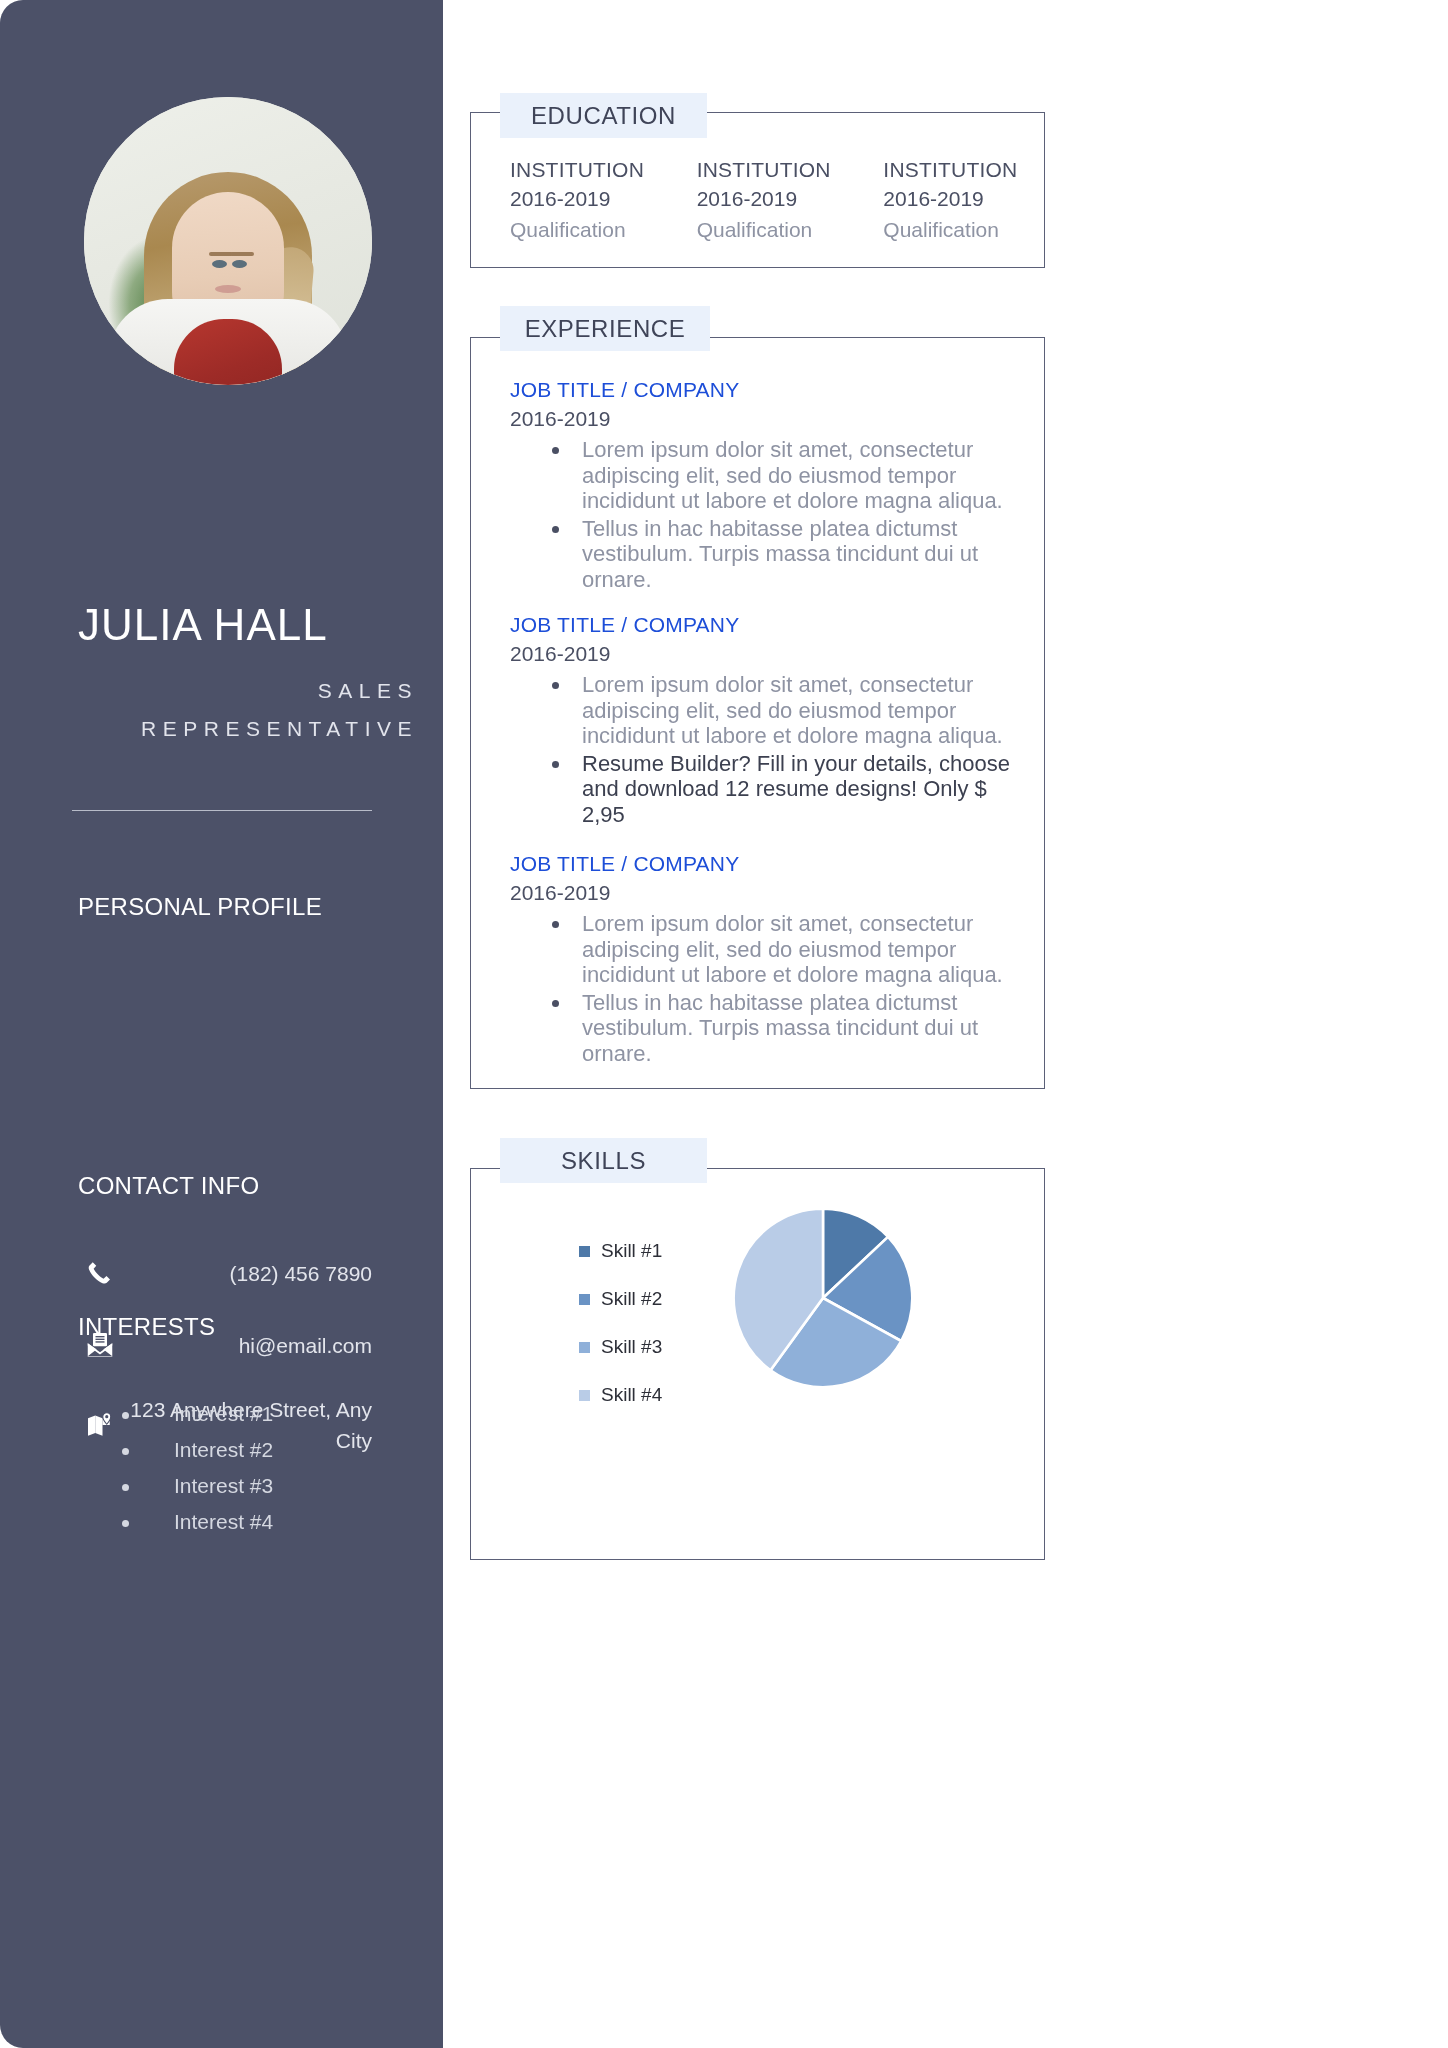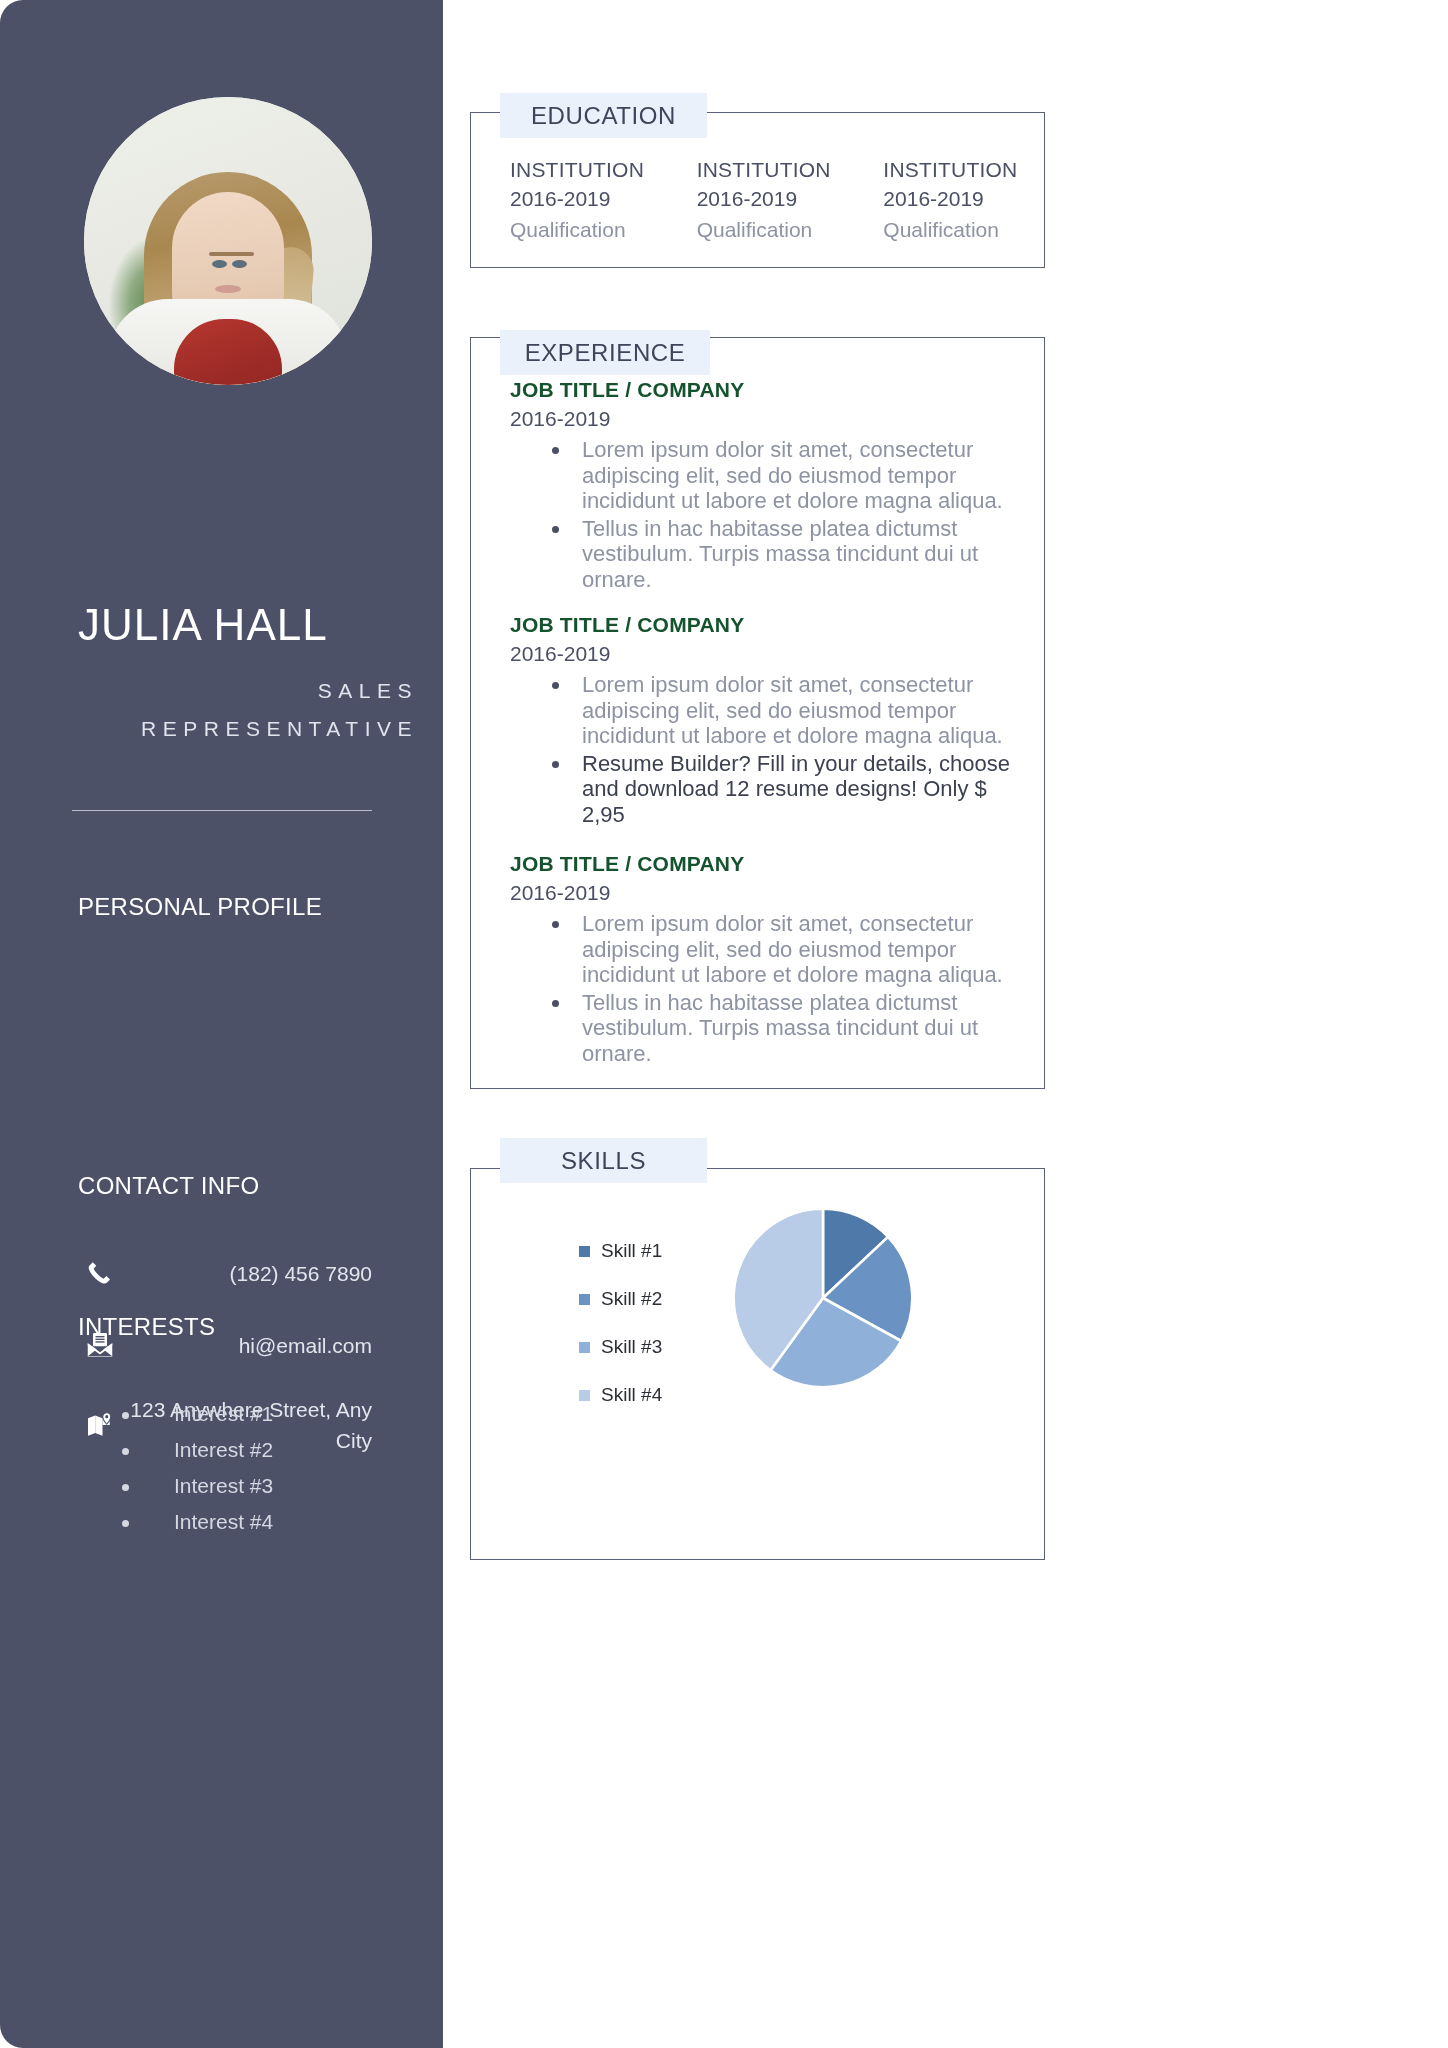--- a/index.html
+++ b/index.html
@@ -204,31 +204,31 @@
     font-size: 21px; font-weight: 400;
     color: #4a4f63; line-height: 29px;
   }
   .edu-qual {
     font-size: 21px; font-weight: 300;
     color: #8e93a3; line-height: 34px;
   }
 
   
   #exp-panel { left: 27px; top: 337px; width: 575px; height: 752px; }
-  #exp-title { left: 57px; top: 306px; width: 210px; height: 45px; margin-top: 24px; }
+  #exp-title { left: 57px; top: 306px; width: 210px; height: 45px; }
   #exp-mask  { left: 57px; top: 320px; width: 210px; height: 14px; }
 
   .job { position: absolute; left: 67px; width: 500px; }
   #job1 { top: 375px; }
   #job2 { top: 610px; }
   #job3 { top: 849px; }
 
   .job-title {
-    font-size: 21px; font-weight: 700;
-    color: #14532d; line-height: 29px;
+    font-size: 21px; font-weight: 400;
+    color: #1d4ed8; line-height: 29px;
     letter-spacing: 0.2px;
   }
   .job-years {
     font-size: 21px; font-weight: 400;
     color: #4a4f63; line-height: 29px;
   }
   .job-bullets {
     margin-top: 4px;
     list-style: none;
   }

